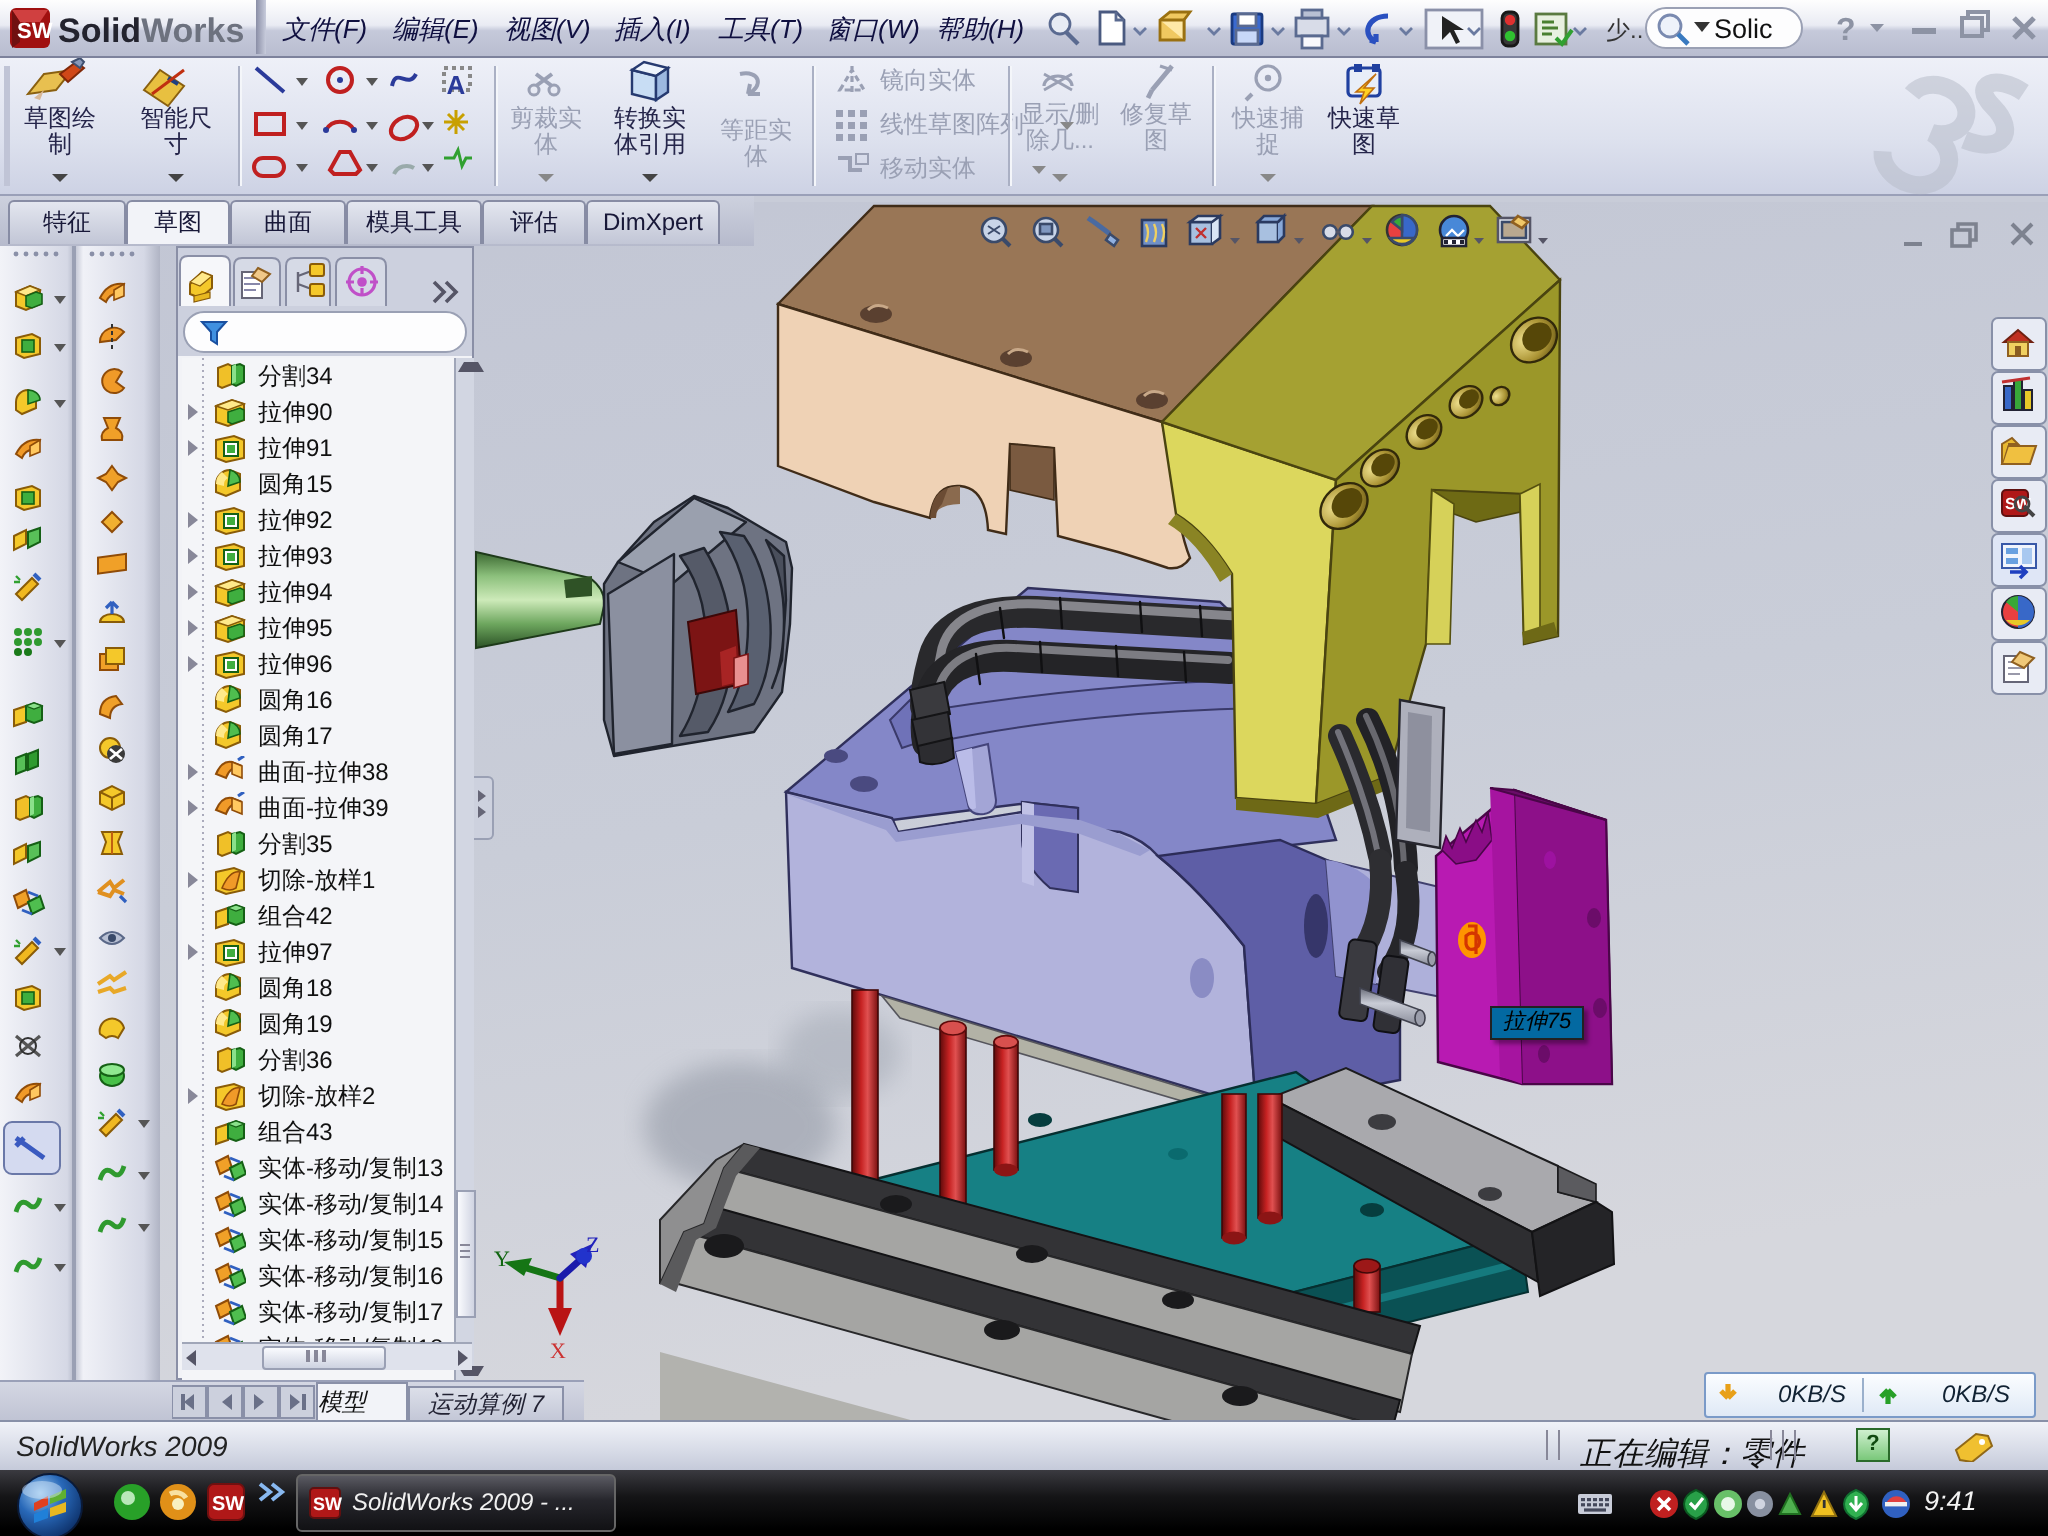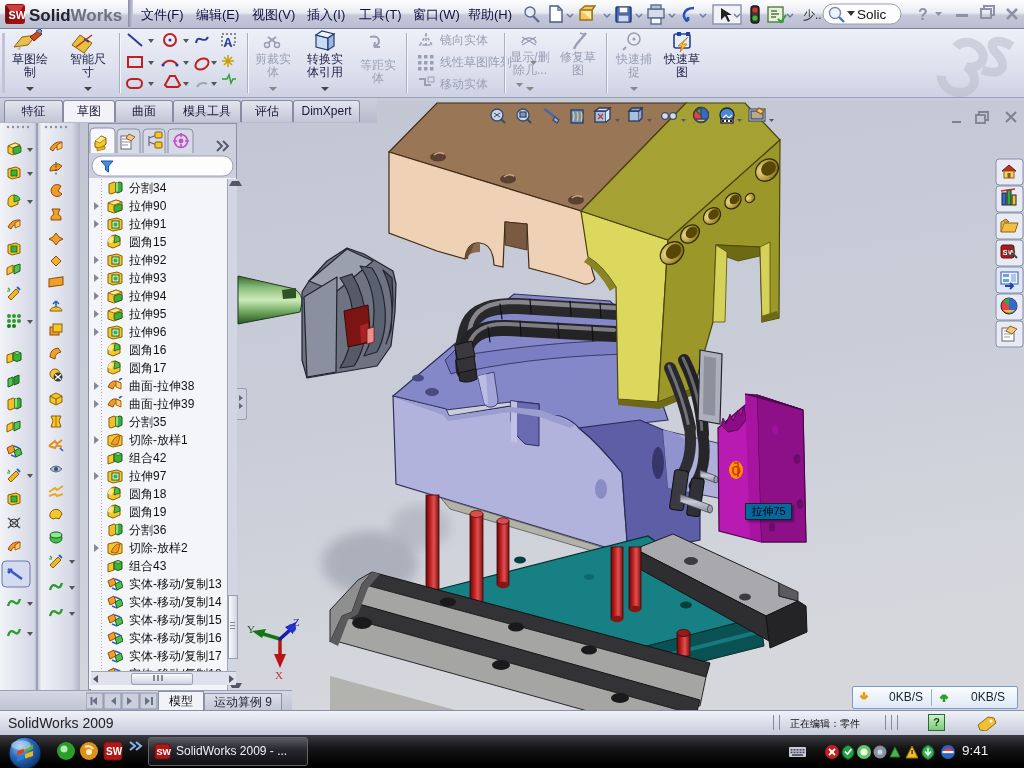--- a/index.html
+++ b/index.html
@@ -1,17 +1,17 @@
 <!DOCTYPE html>
 <html><head><meta charset="utf-8">
 <style>
 html,body{margin:0;padding:0;width:1024px;height:768px;overflow:hidden;background:#c8ccd8;
 font-family:"Liberation Sans",sans-serif;}
 .ab{position:absolute;}
-.txt{white-space:nowrap;}
+.txt{white-space:nowrap;font-style:italic;}
 #titlebar{left:0;top:0;width:1024px;height:28px;background:linear-gradient(#fefefe,#e9ebf3 45%,#c5c9da 55%,#b9bdd0);border-bottom:1px solid #7d829c;}
 #menurow .mi{position:absolute;top:6px;font-size:13px;color:#101040;letter-spacing:0px;}
 #toolrow{left:0;top:29px;width:1024px;height:68px;background:linear-gradient(#eef0f8,#dde1ee 60%,#cdd2e4);border-bottom:1px solid #9aa0b8;}
 #tabrow{left:0;top:98px;width:1024px;height:25px;background:linear-gradient(#cdd1de,#b6bacc);padding-left:17px;}
 .tab{position:absolute;top:2px;height:21px;border:1px solid #878ca4;border-bottom:none;border-radius:3px 3px 0 0;background:linear-gradient(#e3e6ef,#c2c6d6);font-size:12px;color:#181838;text-align:center;line-height:21px;}
 .tab.act{background:#f2f3f8;}
 #lefttools{left:0;top:123px;width:80px;height:567px;background:linear-gradient(90deg,#f2f3f8,#d5d8e5 42%,#b9bdcd 46%,#f0f1f7 52%,#d5d8e5 90%,#b0b4c4);}
 #treepanel{left:88px;top:123px;width:149px;height:567px;background:#f2f3f7;border:1px solid #8a8fa6;box-sizing:border-box;}
 #statusbar{left:0;top:710px;width:1024px;height:25px;background:linear-gradient(#f0f2f8,#d6dae6 60%,#c3c8d8);border-top:1px solid #8890a8;}
 #taskbar{left:0;top:735px;width:1024px;height:33px;background:linear-gradient(#3a3a40,#151517 40%,#000 90%);}
@@ -826,27 +826,27 @@
    <g fill="#6a7088">
           <path d="M11,5 l-5,4 5,4 z"></path>
           <rect x="4.5" y="5" width="2" height="8"></rect>
    <path d="M30,5 l-5,4 5,4 z"></path>
    <path d="M41,5 l5,4 -5,4 z"></path>
    <path d="M59,5 l5,4 -5,4 z"></path>
           <rect x="65" y="5" width="2" height="8"></rect>
         </g>
   </g>
  </svg>
- <div class="ab txt" style="left:158px;top:0px;width:44px;height:19px;background:#f2f3f8;border:1px solid #8a90a8;border-bottom:none;font-size:12px;text-align:center;line-height:19px;color:#111">模型</div>
- <div class="ab txt" style="left:204px;top:2px;width:76px;height:17px;background:linear-gradient(#dcdfe9,#c2c6d6);border:1px solid #8a90a8;border-bottom:none;font-size:12px;text-align:center;line-height:17px;color:#223">运动算例 9</div>
+ <div class="ab txt" style="left:158px;top:0px;width:44px;height:19px;background:#f2f3f8;border:1px solid #8a90a8;border-bottom:none;font-size:12px;text-align:left;line-height:19px;color:#111">模型</div>
+ <div class="ab txt" style="left:204px;top:2px;width:76px;height:17px;background:linear-gradient(#dcdfe9,#c2c6d6);border:1px solid #8a90a8;border-bottom:none;font-size:12px;text-align:center;line-height:17px;color:#223">运动算例 7</div>
 </div>
 <div id="statusbar" class="ab">
  <span class="ab txt" style="left:8px;top:4px;font-size:14px;color:#222">SolidWorks 2009</span>
  <span class="ab" style="left:773px;top:4px;width:1px;height:15px;background:#889;box-shadow:6px 0 #889"></span>
- <span class="ab txt" style="left:790px;top:6px;font-size:10px;color:#111">正在编辑：零件</span>
+ <span class="ab txt" style="left:790px;top:6px;font-size:16px;color:#111">正在编辑：零件</span>
  <span class="ab" style="left:885px;top:4px;width:1px;height:15px;background:#889;box-shadow:6px 0 #889,12px 0 #889"></span>
  <span class="ab" style="left:928px;top:3px;width:15px;height:15px;background:linear-gradient(#cff0cf,#7ac87a);border:1px solid #2a6a2a;font-size:11px;font-weight:bold;color:#104a10;text-align:center;line-height:15px">?</span>
  <svg class="ab" style="left:975px;top:2px" width="24" height="18">
       <path d="M3,12 l10,-8 6,1 2,5 -10,8 -6,-1 z" fill="#f0c030" stroke="#906818" stroke-width="1"></path>
       <circle cx="16" cy="8" r="1.5" fill="#fff"></circle>
     </svg>
 </div>
 
 <div class="ab" style="left:852px;top:686px;width:164px;height:21px;background:linear-gradient(#fbfdff,#dfe9f6);border:1px solid #7a9ac8;border-radius:2px">
  <svg class="ab" style="left:4px;top:3px" width="14" height="14">

